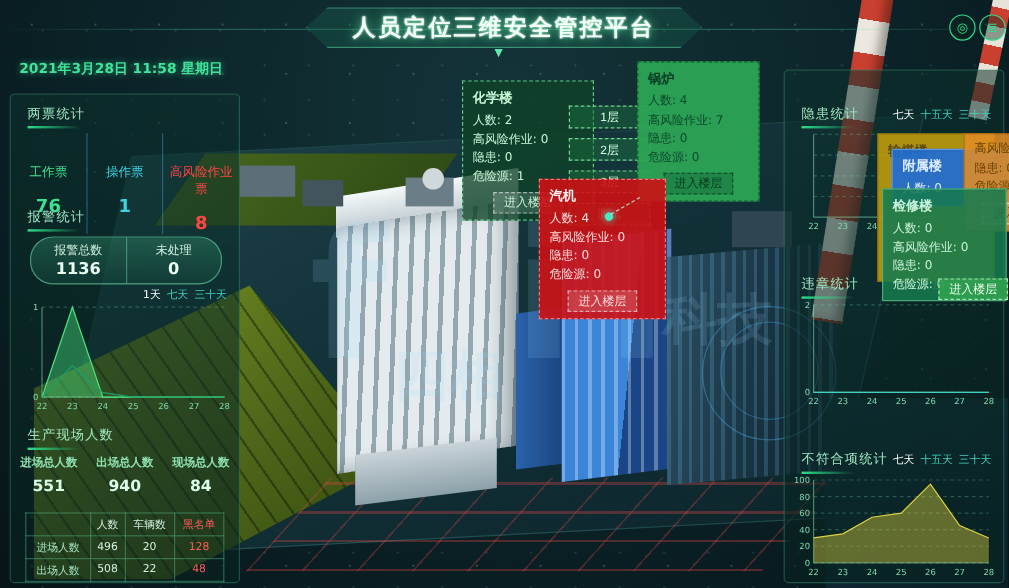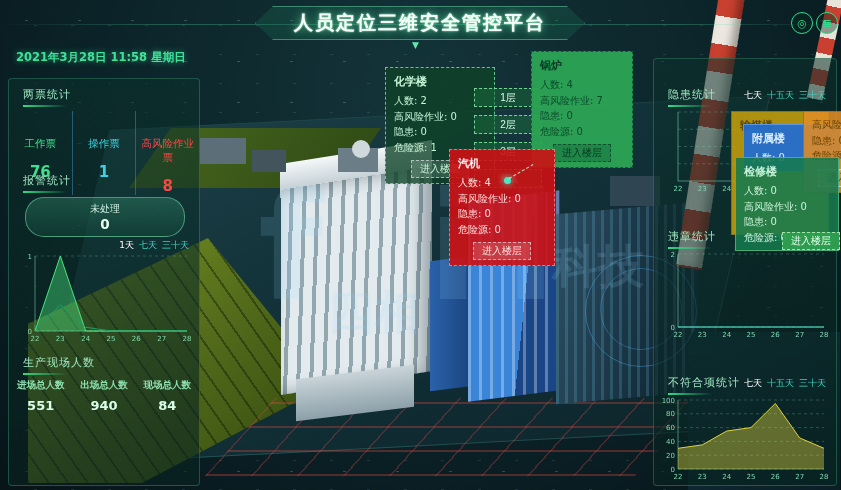--- a/index.html
+++ b/index.html
@@ -216,20 +216,24 @@
       </div>
       <div class="ticket c-red">
         <div class="tlabel">高风险作业票</div>
         <div class="tvalue">8</div>
       </div>
     </div>
 
     <div class="sec-title" id="alarms-title">报警统计</div>
     <div id="alarm-pill">
       <div class="cell">
+        <span>报警总数</span>
+        <span class="v">1136</span>
+      </div>
+      <div class="cell">
         <span>未处理</span>
         <span class="v">0</span>
       </div>
     </div>
     <div class="tabs" id="alarm-legend"><span class="active">1天</span><span>七天</span><span>三十天</span></div>
     <div id="chart-alarm"><svg width="176" height="92">
           <line x1="18" y1="80" x2="170" y2="80" stroke="rgba(120,220,180,0.28)" stroke-dasharray="3,3"></line>
           <text x="15" y="82.5" text-anchor="end" font-size="7" fill="#7fd8ae">0</text>
           <line x1="18" y1="5" x2="170" y2="5" stroke="rgba(120,220,180,0.28)" stroke-dasharray="3,3"></line>
           <text x="15" y="7.5" text-anchor="end" font-size="7" fill="#7fd8ae">1</text>
@@ -255,20 +259,44 @@
       </div>
       <div class="sstat">
         <div class="slabel">出场总人数</div>
         <div class="svalue">940</div>
       </div>
       <div class="sstat">
         <div class="slabel">现场总人数</div>
         <div class="svalue">84</div>
       </div>
     </div>
+    <div id="site-table">
+        <table>
+          <tbody>
+            <tr>
+              <th></th>
+              <th>人数</th>
+              <th>车辆数</th>
+              <th>黑名单</th>
+            </tr>
+            <tr>
+              <td>进场人数</td>
+              <td>496</td>
+              <td>20</td>
+              <td>128</td>
+            </tr>
+            <tr>
+              <td>出场人数</td>
+              <td>508</td>
+              <td>22</td>
+              <td>48</td>
+            </tr>
+          </tbody>
+        </table>
+      </div>
   </div>
 
   <div class="panel" id="panel-right">
     <div class="sec-title" id="hazards-title">隐患统计</div>
     <div class="tabs" id="hazards-tabs"><span class="active">七天</span><span>十五天</span><span>三十天</span></div>
     <div id="chart-hazards"><svg width="170" height="86">
           <line x1="18" y1="56.75" x2="164" y2="56.75" stroke="rgba(120,220,180,0.28)" stroke-dasharray="3,3"></line>
           <line x1="18" y1="39.5" x2="164" y2="39.5" stroke="rgba(120,220,180,0.28)" stroke-dasharray="3,3"></line>
           <line x1="18" y1="22.25" x2="164" y2="22.25" stroke="rgba(120,220,180,0.28)" stroke-dasharray="3,3"></line>
           <line x1="18" y1="5" x2="164" y2="5" stroke="rgba(120,220,180,0.28)" stroke-dasharray="3,3"></line>

